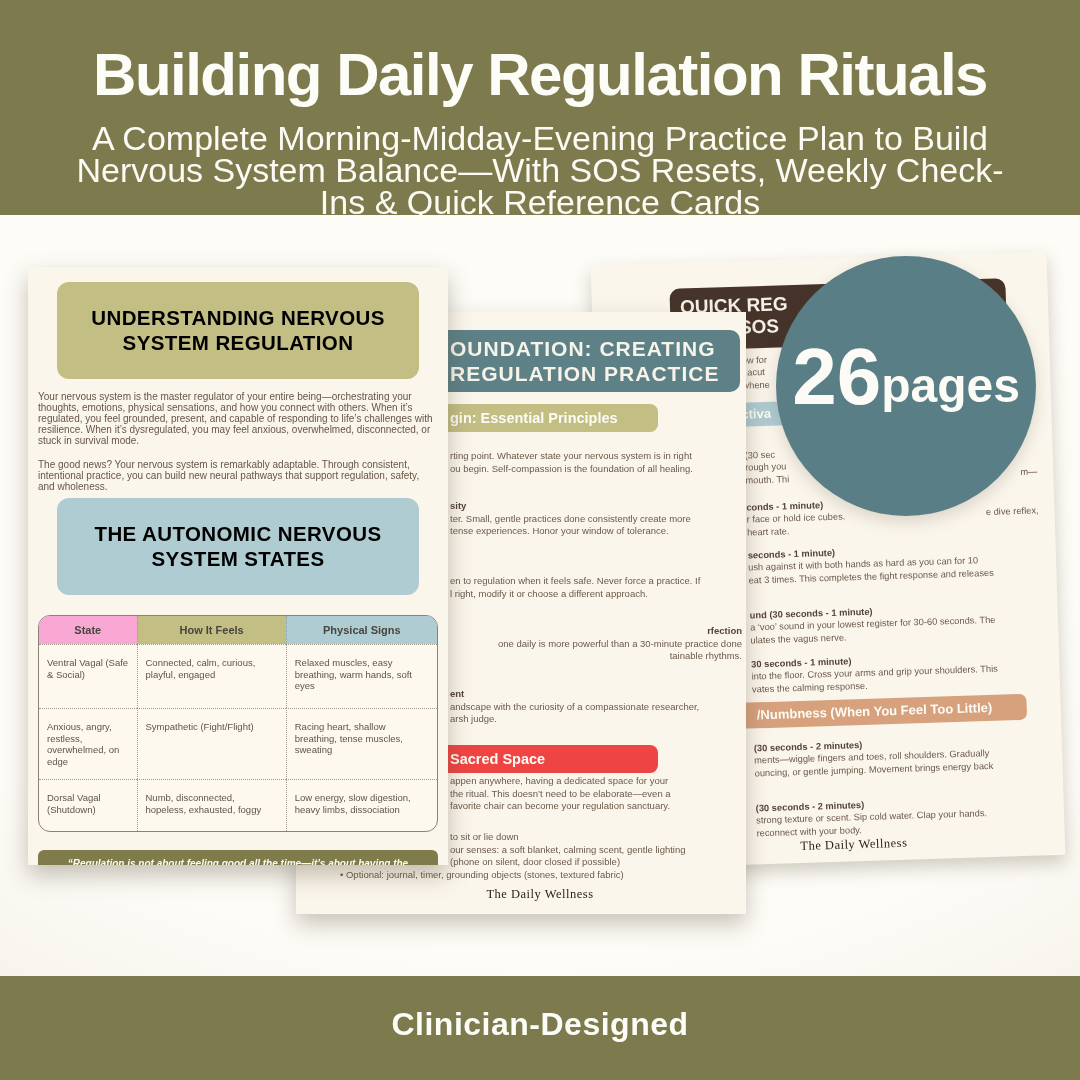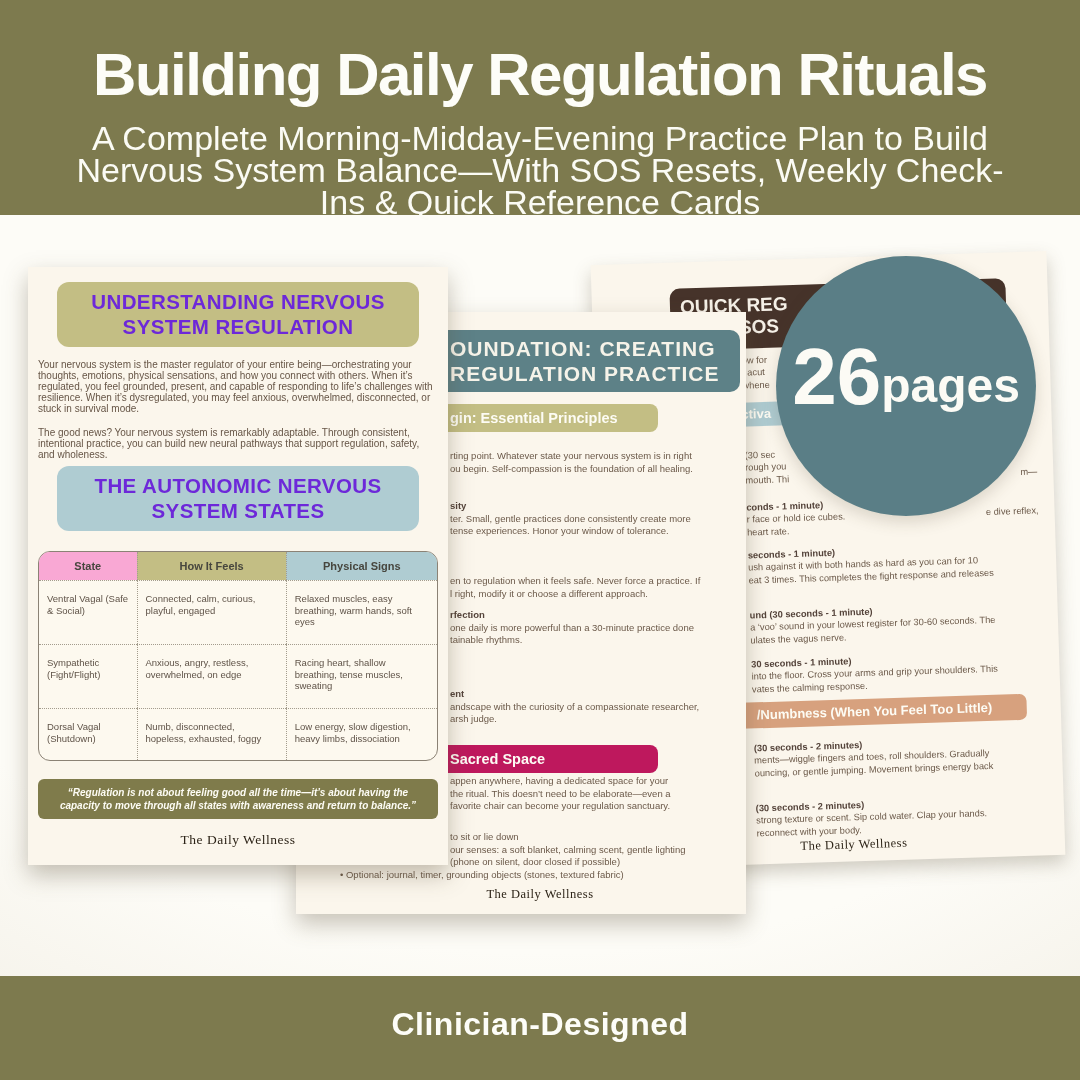--- a/index.html
+++ b/index.html
@@ -26,22 +26,22 @@
   .page-left  { left:28px;  top:267px; width:420px; height:598px; z-index:3;
                 box-shadow:0 10px 22px rgba(90,78,55,.35); }
   .page-middle{ left:296px; top:312px; width:450px; height:602px; z-index:2;
                 box-shadow:0 10px 22px rgba(90,78,55,.33); }
   .page-right { left:600px; top:258px; width:456px; height:604px; z-index:1;
                 transform:rotate(-1.8deg); box-shadow:0 8px 18px rgba(90,78,55,.28); }
 
   
   .pl-headbox {
     margin:15px auto 0; width:362px; min-height:61px; background:#c3be84; border-radius:12px;
-    color:#6d28d9; font-weight:bold; font-size:20.5px; line-height:24.5px;
-    text-align:center; padding:8px 6px; letter-spacing:0.4px;
+    color:#000000; font-weight:bold; font-size:20.5px; line-height:24.5px;
+    text-align:center; padding:24px 6px; letter-spacing:0.4px;
   }
   .pl-headbox.blue { background:#afccd2; margin-top:6px; }
   .pl-para { margin:12px 10px 0; color:#665546; font-size:10px; line-height:11px; font-weight:500; }
   .pl-para + .pl-para { margin-top:13px; }
   .tbl { margin:20px 10px 0; border:1.5px solid #8b8275; border-radius:12px; overflow:hidden; background:#fdf9ef; }
   .trow { display:grid; grid-template-columns:24.5% 37.5% 38%; }
   .trow.data > div { border-top:1.5px dotted #a39c8d; }
   .trow > div + div { border-left:1.5px dotted #a39c8d; }
   .th { font-weight:bold; font-size:11px; color:#47463e; text-align:center; padding:8px 2px; }
   .th1 { background:#f9a8d4; } .th2 { background:#c3be84; } .th3 { background:#afccd2; }
@@ -57,21 +57,21 @@
   
   .abs { position:absolute; }
   .pm-headbox {
     left:66px; right:6px; top:18px; height:62px; background:#5d8187; border-radius:10px;
     color:#f6f3e9; font-weight:bold; font-size:21px; line-height:25px; letter-spacing:1px;
     padding:6px 0 10px 88px; white-space:nowrap;
   }
   .pm-pill { height:28px; border-radius:8px; color:#fdfcf4; font-weight:bold; font-size:14.5px;
              line-height:28px; white-space:nowrap; overflow:hidden; }
   .pm-pill.olive { background:#c3be84; left:90px; right:88px; top:92px; padding-left:64px; }
-  .pm-pill.blue  { background:#be185d; left:90px; right:88px; top:433px; padding-left:64px; }
+  .pm-pill.blue  { background:#ef4444; left:90px; right:88px; top:433px; padding-left:64px; }
   .pm-body { left:154px; right:4px; color:#6b5949; font-size:9.5px; line-height:12.6px; font-weight:500; white-space:nowrap; }
   .lbl { font-weight:bold; color:#54433a; }
 
   
   .pr-headbox {
     left:78px; top:26px; width:336px; height:62px; background:#46332a; border-radius:10px;
     color:#f6f1e8; font-weight:bold; font-size:19px; line-height:22px; padding-top:8px; white-space:nowrap;
   }
   .pr-headbox .l1 { padding-left:10px; }
   .pr-headbox .l2 { padding-left:62px; }
@@ -166,21 +166,21 @@
   </div>
   <div class="abs pm-body" style="top:188px;">
     <div class="lbl">sity</div>
     <div>ter. Small, gentle practices done consistently create more</div>
     <div>tense experiences. Honor your window of tolerance.</div>
   </div>
   <div class="abs pm-body" style="top:263px;">
     <div>en to regulation when it feels safe. Never force a practice. If</div>
     <div>l right, modify it or choose a different approach.</div>
   </div>
-  <div class="abs pm-body" style="top:297px;">
+  <div class="abs pm-body" style="top:313px;text-align:right;">
     <div class="lbl">rfection</div>
     <div>one daily is more powerful than a 30-minute practice done</div>
     <div>tainable rhythms.</div>
   </div>
   <div class="abs pm-body" style="top:376px;">
     <div class="lbl">ent</div>
     <div>andscape with the curiosity of a compassionate researcher,</div>
     <div>arsh judge.</div>
   </div>
   <div class="abs pm-pill blue">Sacred Space</div>
@@ -208,22 +208,22 @@
       <div class="th th1">State</div>
       <div class="th th2">How It Feels</div>
       <div class="th th3">Physical Signs</div>
     </div>
     <div class="trow data r1">
       <div class="td">Ventral Vagal (Safe &amp; Social)</div>
       <div class="td">Connected, calm, curious, playful, engaged</div>
       <div class="td">Relaxed muscles, easy breathing, warm hands, soft eyes</div>
     </div>
     <div class="trow data r2">
+      <div class="td">Anxious, angry, restless, overwhelmed, on edge</div>
       <div class="td">Sympathetic (Fight/Flight)</div>
-      <div class="td">Anxious, angry, restless, overwhelmed, on edge</div>
       <div class="td">Racing heart, shallow breathing, tense muscles, sweating</div>
     </div>
     <div class="trow data r3">
       <div class="td">Dorsal Vagal (Shutdown)</div>
       <div class="td">Numb, disconnected, hopeless, exhausted, foggy</div>
       <div class="td">Low energy, slow digestion, heavy limbs, dissociation</div>
     </div>
   </div>
   <div class="quote">“Regulation is not about feeling good all the time—it’s about having the capacity to move through all states with awareness and return to balance.”</div>
   <div class="brand">The Daily Wellness</div>

